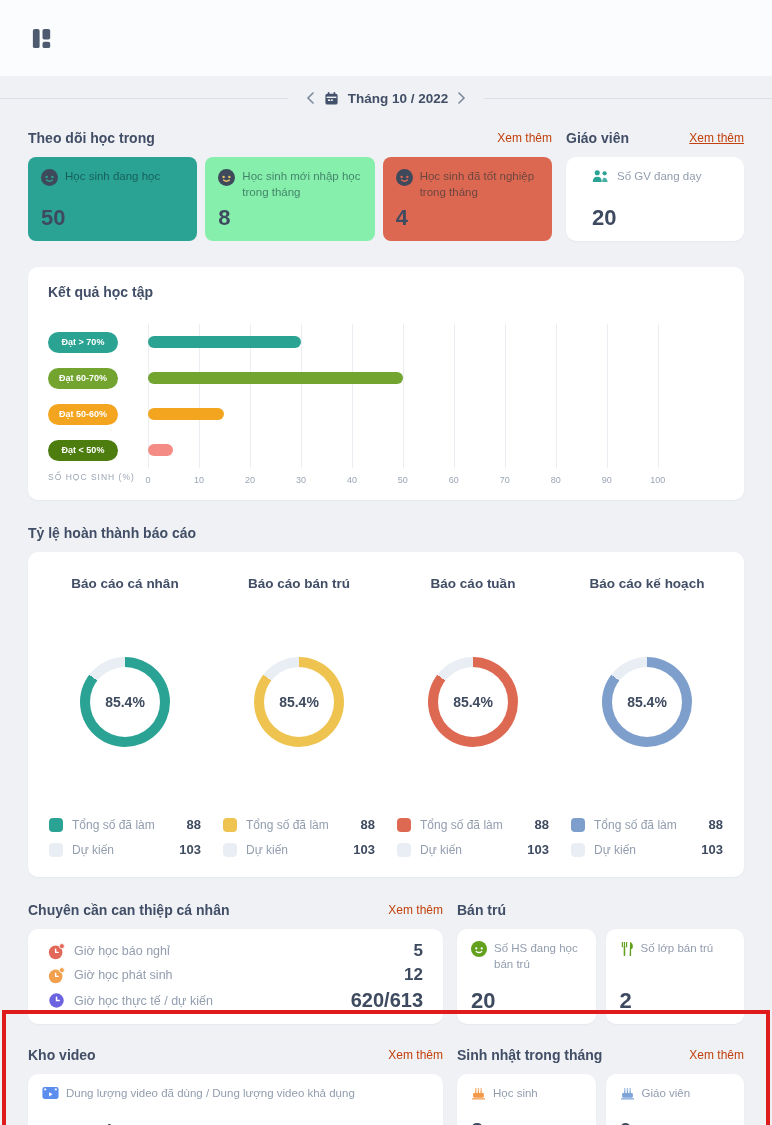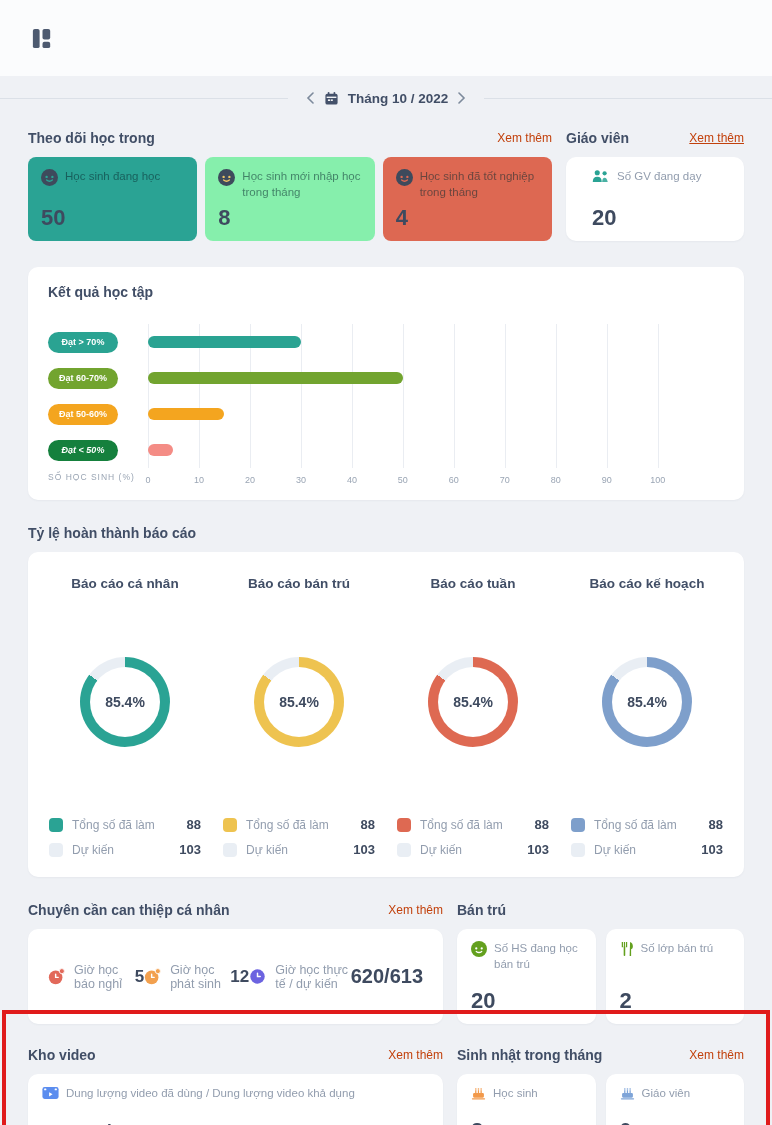--- a/index.html
+++ b/index.html
@@ -62,21 +62,21 @@
   .report-title { font-size:13.5px; font-weight:bold; color:#414E66; }
   .donut { width:90px; height:90px; border-radius:50%; position:relative; margin:22px 0 16px; }
   .donut-hole { position:absolute; inset:10px; background:#fff; border-radius:50%; display:flex;
     align-items:center; justify-content:center; font-size:14px; font-weight:bold; color:#3E4A5F; }
   .report-legend { width:152px; }
   .lr { display:flex; align-items:center; margin-top:10px; font-size:12px; color:#929DAE; }
   .sq { width:14px; height:14px; border-radius:4px; margin-right:9px; flex:none; }
   .lv { margin-left:auto; font-weight:bold; color:#3E4A5F; font-size:13px; }
 
   
-  .att-card { height:95px; margin-top:10px; padding:10px 20px; display:flex; flex-direction:row; justify-content:space-around; }
+  .att-card { height:95px; margin-top:10px; padding:10px 20px; display:flex; flex-direction:column; justify-content:space-around; }
   .att-row { display:flex; align-items:center; }
   .att-label { font-size:12.5px; color:#929DAE; margin-left:9px; }
   .att-value { margin-left:auto; font-weight:bold; color:#3E4A5F; font-size:17px; }
   .att-value.big { font-size:20px; }
 
   .col-left-sm { width:415px; flex:none; }
   .col-right { flex:1; }
 
   .icon { display:inline-flex; flex:none; }
 
@@ -226,21 +226,21 @@
         <div class="legend-row">
             <span class="pill" style="background: rgb(42, 163, 146);">Đạt &gt; 70%</span>
           </div>
         <div class="legend-row">
             <span class="pill" style="background: rgb(114, 164, 47);">Đạt 60-70%</span>
           </div>
         <div class="legend-row">
             <span class="pill" style="background: rgb(244, 165, 31);">Đạt 50-60%</span>
           </div>
         <div class="legend-row">
-            <span class="pill" style="background: #15803d; font-style: italic;">Đạt &lt; 50%</span>
+            <span class="pill" style="background: #4d7c0f;">Đạt &lt; 50%</span>
           </div>
         <div class="axis-name">SỐ HỌC SINH (%)</div>
       </div>
       <div class="plot">
         <div id="grid-lines" style="position: absolute; inset: 0px;">
             <div class="gridline" style="left: 0%;"></div>
             <div class="gridline" style="left: 8.84956%;"></div>
             <div class="gridline" style="left: 17.6991%;"></div>
             <div class="gridline" style="left: 26.5487%;"></div>
             <div class="gridline" style="left: 35.3982%;"></div>

